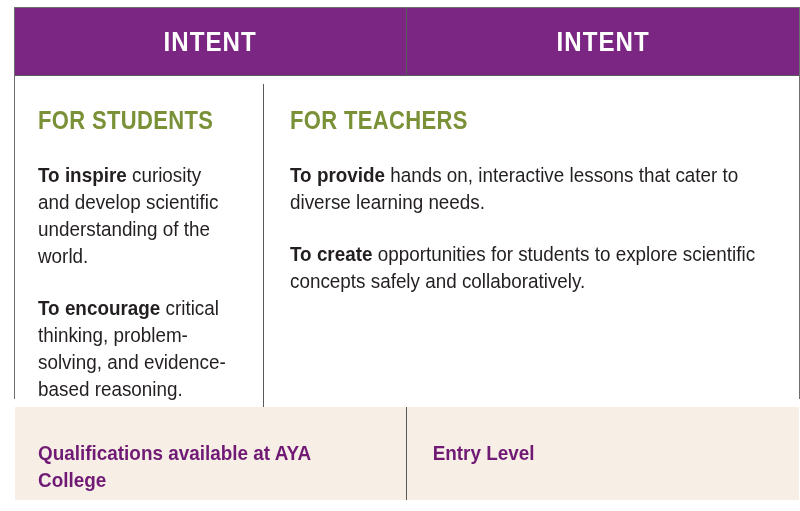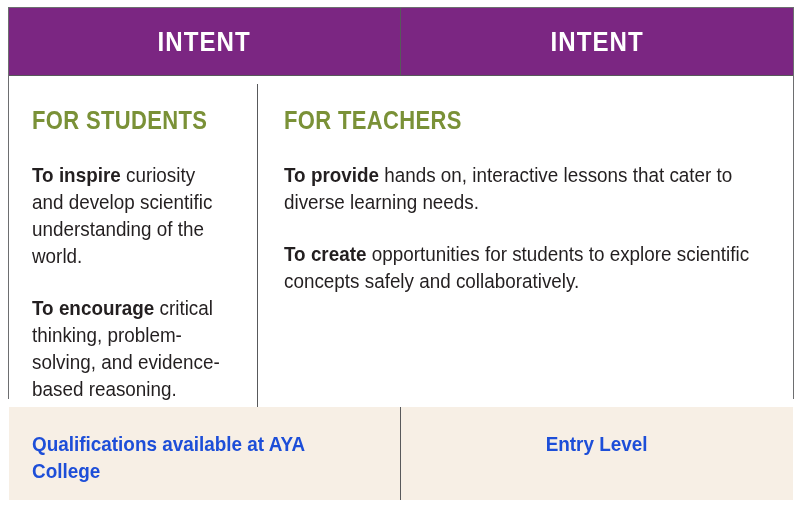--- a/index.html
+++ b/index.html
@@ -11,21 +11,21 @@
   body {
     width: 800px;
     height: 511px;
     overflow: hidden;
     font-family: "Liberation Sans", "DejaVu Sans", sans-serif;
     -webkit-font-smoothing: antialiased;
   }
 
   .table-wrap {
     position: absolute;
-    left: 8px;
+    left: 14px;
     top: 7px;
     width: 786px;   
     height: 392px;
     box-sizing: border-box;
     border: 1.5px solid #6d6e70;
     background: #ffffff;
   }
 
   .row {
     display: flex;
@@ -103,38 +103,38 @@
   
   .row-footer {
     height: 93px;
   }
   .cell-foot {
     box-sizing: border-box;
     background: #F7EFE5;
     height: 100%;
     display: flex;
     align-items: flex-start;
-    padding-top: 23px;
+    padding-top: 32px;
     font-family: "Liberation Sans Narrow", "Liberation Sans", sans-serif;
     font-weight: bold;
     font-size: 21px;
     line-height: 27px;
-    color: #1d4ed8;
+    color: #701a75;
   }
   .cell-foot.left {
     width: 392px;
     border-right: 1.5px solid #58595b;
     padding-left: 23px;
     padding-right: 26px;
     justify-content: flex-start;
     text-align: left;
   }
   .cell-foot.right {
     flex: 1 1 auto;
-    justify-content: center;
+    justify-content: flex-start;
     text-align: center;
     padding-left: 20px;
     padding-right: 20px;
   }
   .foot-text {
     transform: scaleX(0.9);
     transform-origin: left top;
     display: block;
   }
   .cell-foot.right .foot-text { transform-origin: center top; }

